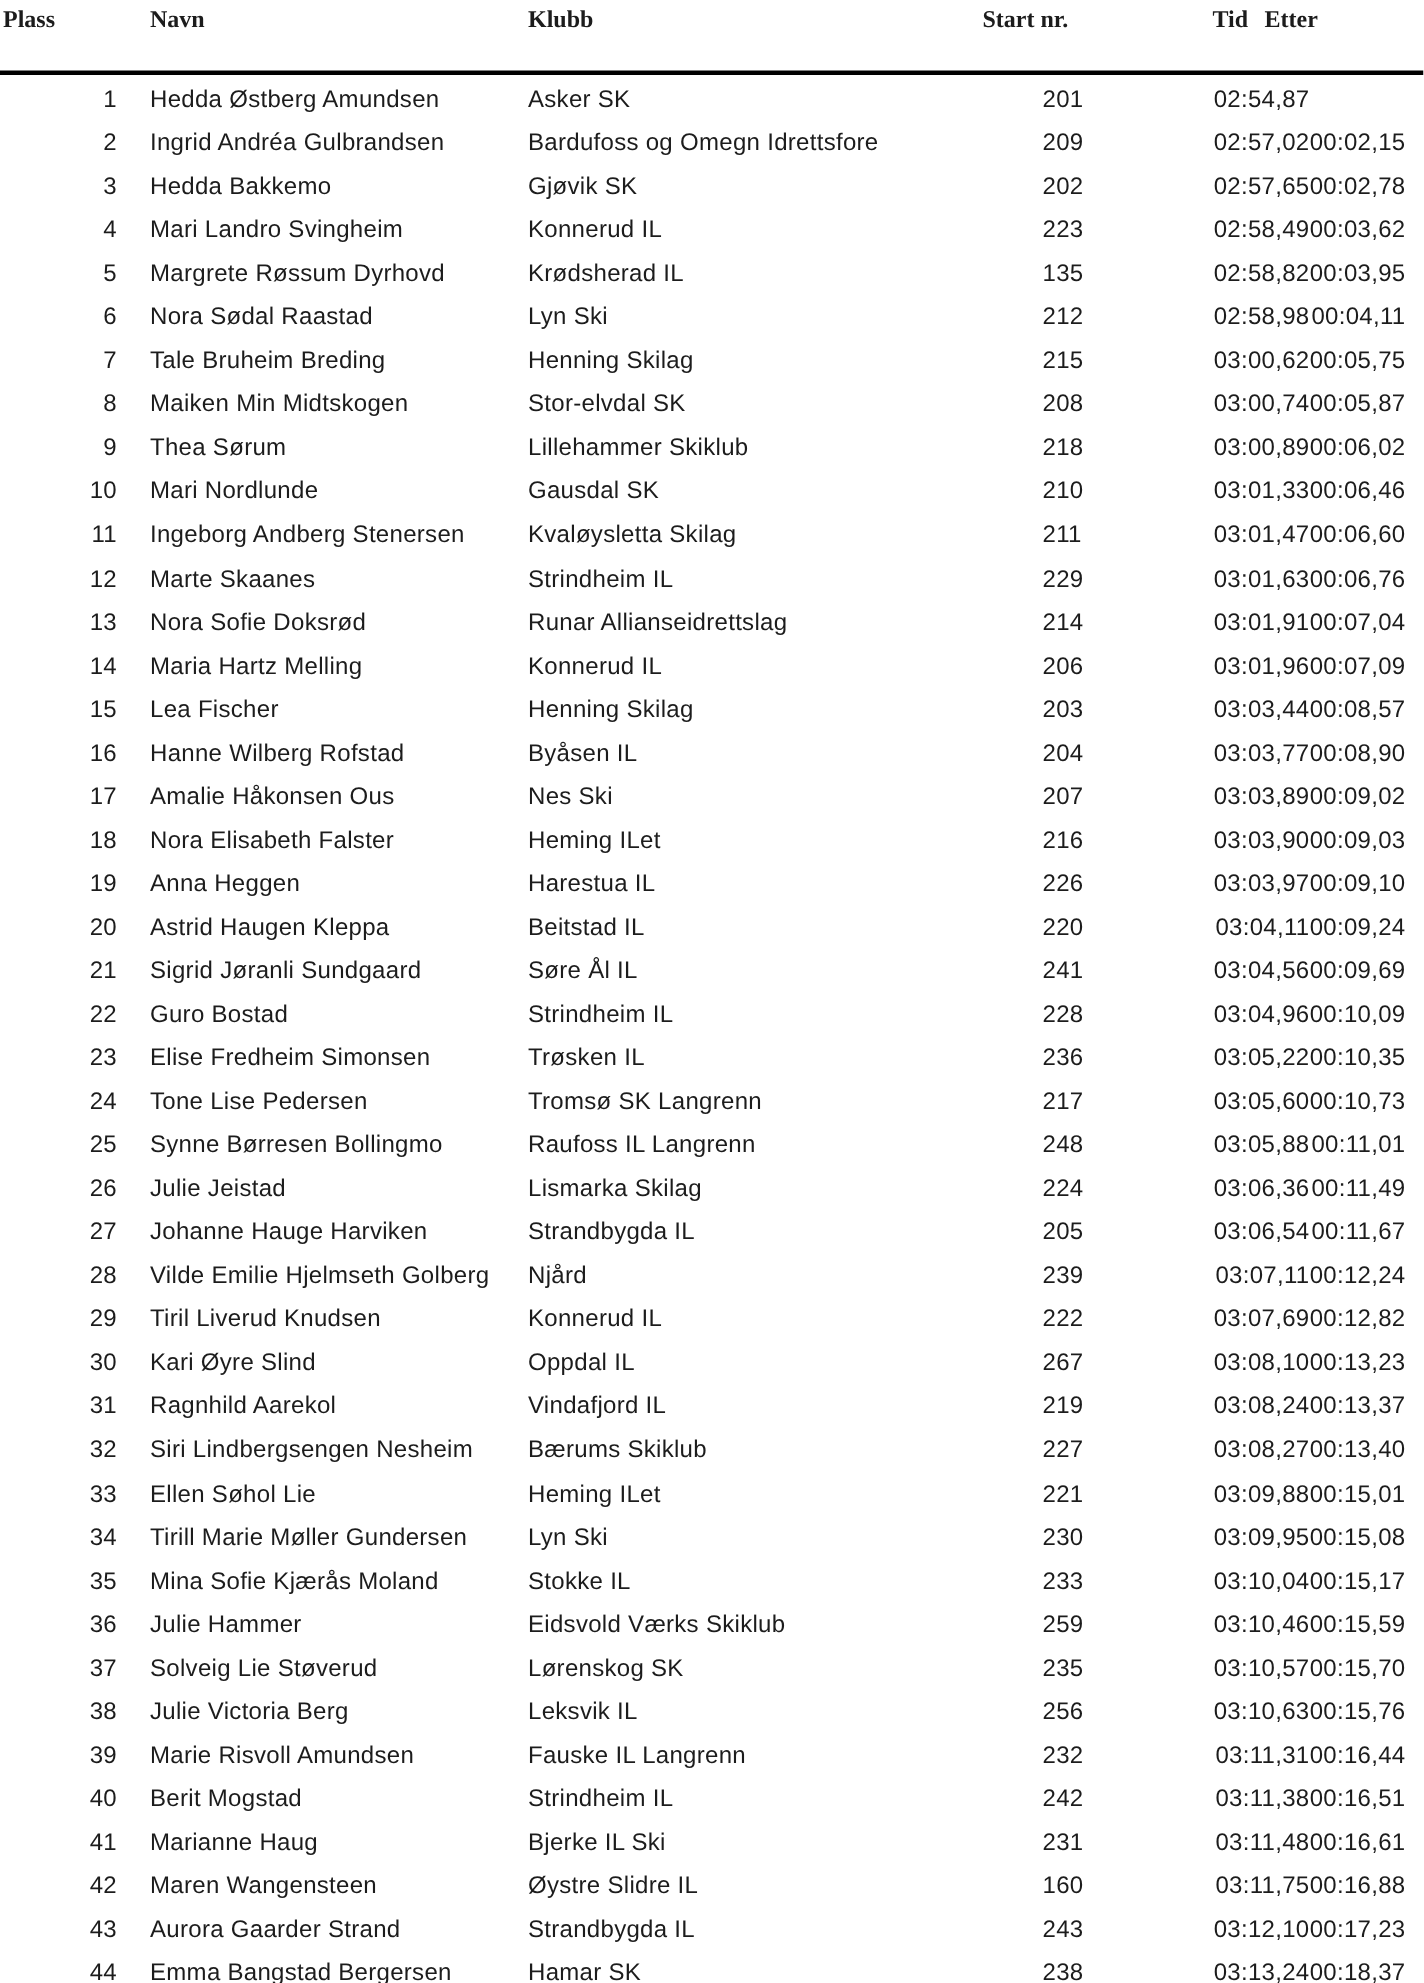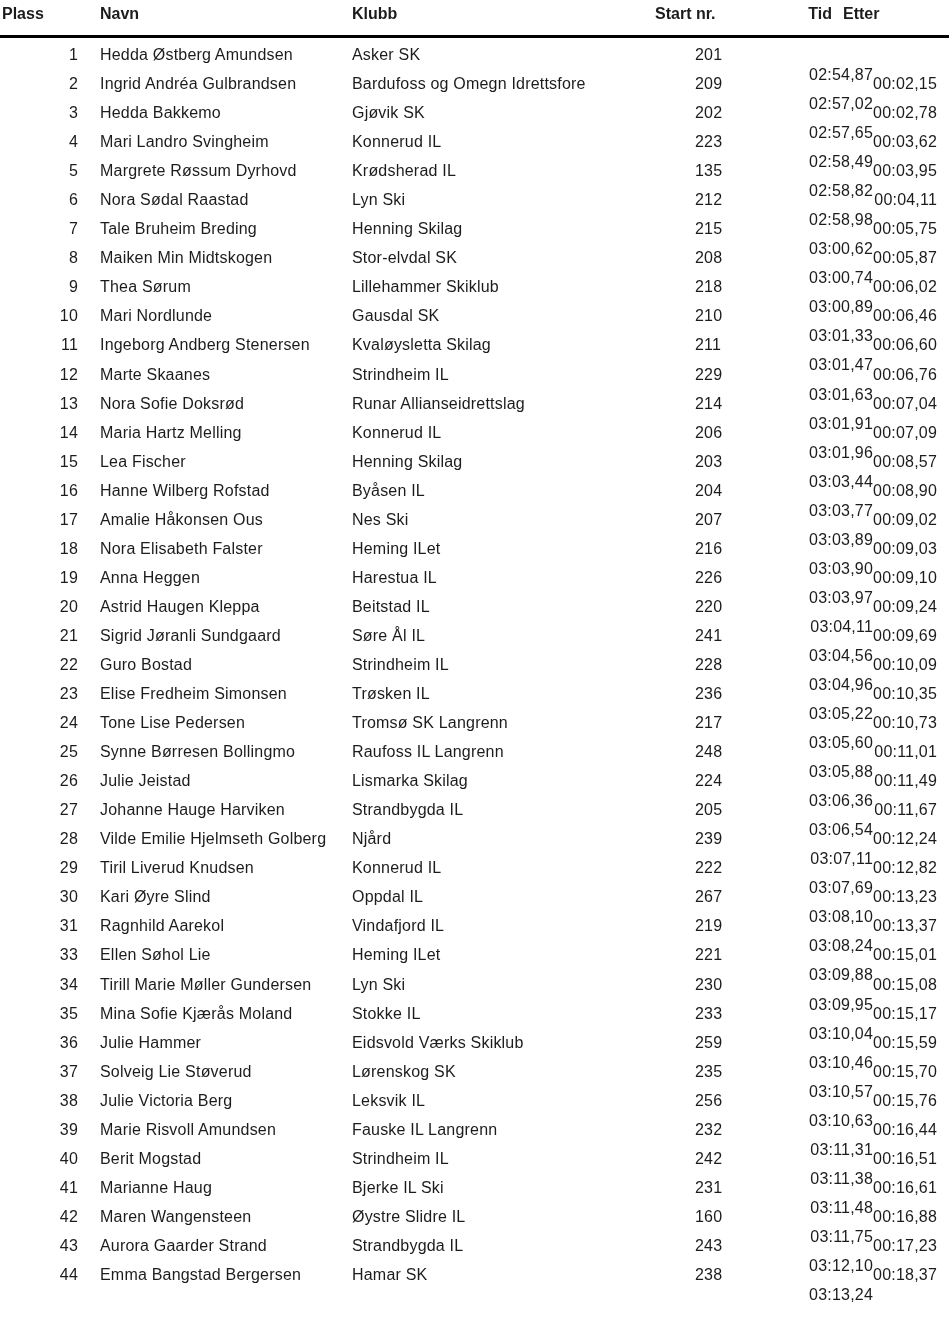--- a/index.html
+++ b/index.html
@@ -10,21 +10,22 @@
   body {
     width: 949px;
     height: 1322px;
     overflow: hidden;
     font-family: "Liberation Sans", sans-serif;
     color: #1c1c1c;
     position: relative;
   }
   .header {
     position: relative;
-    height: 35px;
+    height: 47px;
+    font-family: Liberation Serif, serif;
   }
   .header .hc {
     position: absolute;
     top: 5px;
     font-size: 16px;
     font-weight: bold;
     white-space: nowrap;
   }
   .h-plass { left: 2px; }
   .h-navn  { left: 100px; }
@@ -50,21 +51,21 @@
     position: absolute;
     top: 0;
     white-space: nowrap;
     letter-spacing: 0.2px;
   }
   .plass { left: 0; width: 78px; text-align: right; }
   .navn  { left: 100px; }
   .navn.small { font-size: 16px; }
   .klubb { left: 352px; }
   .start { left: 655px; margin-left: 40px; }
-  .tid   { right: 76px; text-align: center; margin-top: 20px; }
+  .tid   { right: 76px; text-align: center; }
   .etter { right: 12px; text-align: right; margin-left: 25px; }
 </style>
 </head>
 <body>
 
 <div class="header">
   <span class="hc h-plass">Plass</span>
   <span class="hc h-navn">Navn</span>
   <span class="hc h-klubb">Klubb</span>
   <span class="hc h-start">Start nr.</span>
@@ -317,20 +318,28 @@
   </div>
     <div class="row">
     <span class="c plass">31</span>
     <span class="c navn">Ragnhild Aarekol</span>
     <span class="c klubb">Vindafjord IL</span>
     <span class="c start">219</span>
     <span class="c tid">03:08,24</span>
     <span class="c etter">00:13,37</span>
   </div>
     <div class="row">
+    <span class="c plass">32</span>
+    <span class="c navn">Siri Lindbergsengen Nesheim</span>
+    <span class="c klubb">Bærums Skiklub</span>
+    <span class="c start">227</span>
+    <span class="c tid">03:08,27</span>
+    <span class="c etter">00:13,40</span>
+  </div>
+    <div class="row">
     <span class="c plass">33</span>
     <span class="c navn">Ellen Søhol Lie</span>
     <span class="c klubb">Heming ILet</span>
     <span class="c start">221</span>
     <span class="c tid">03:09,88</span>
     <span class="c etter">00:15,01</span>
   </div>
     <div class="row">
     <span class="c plass">34</span>
     <span class="c navn small">Tirill Marie Møller Gundersen</span>

